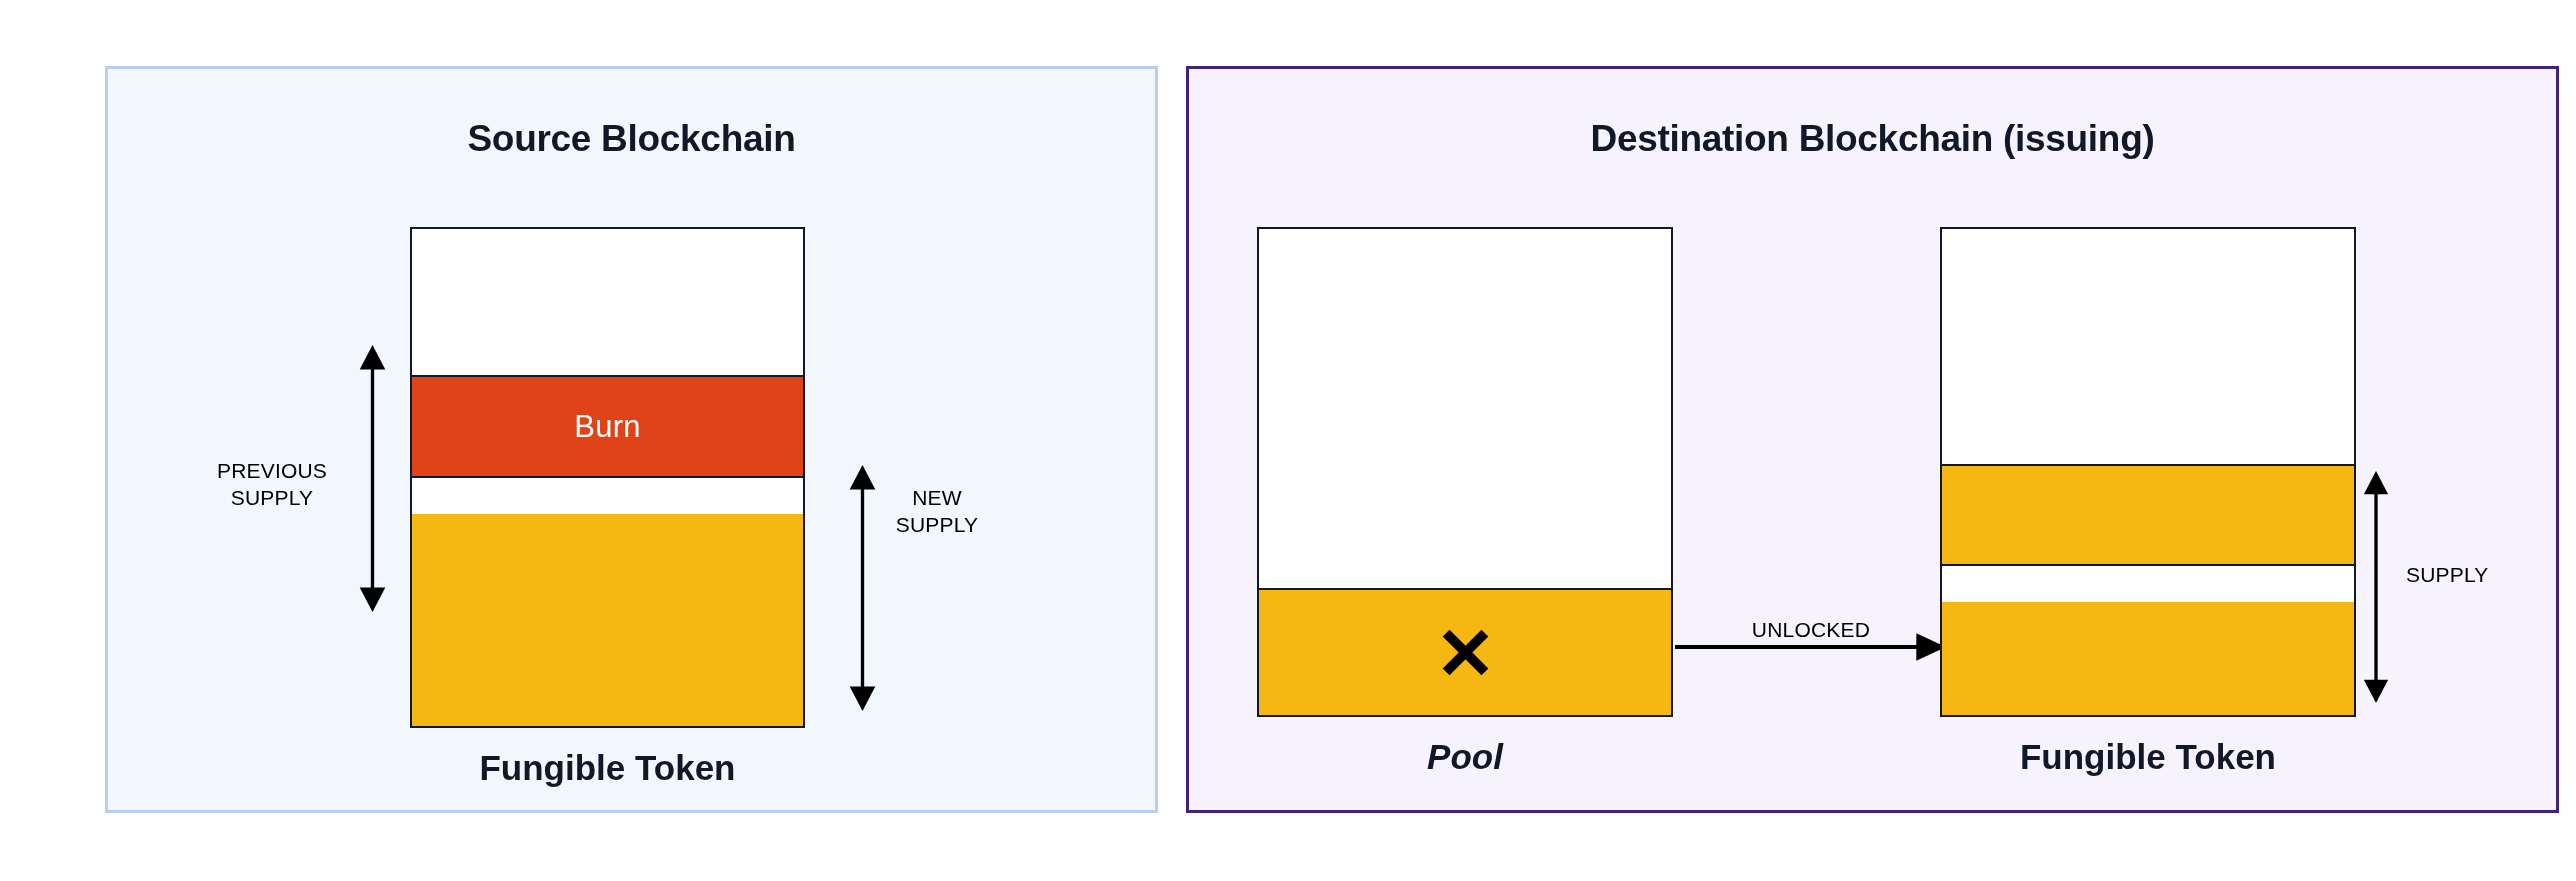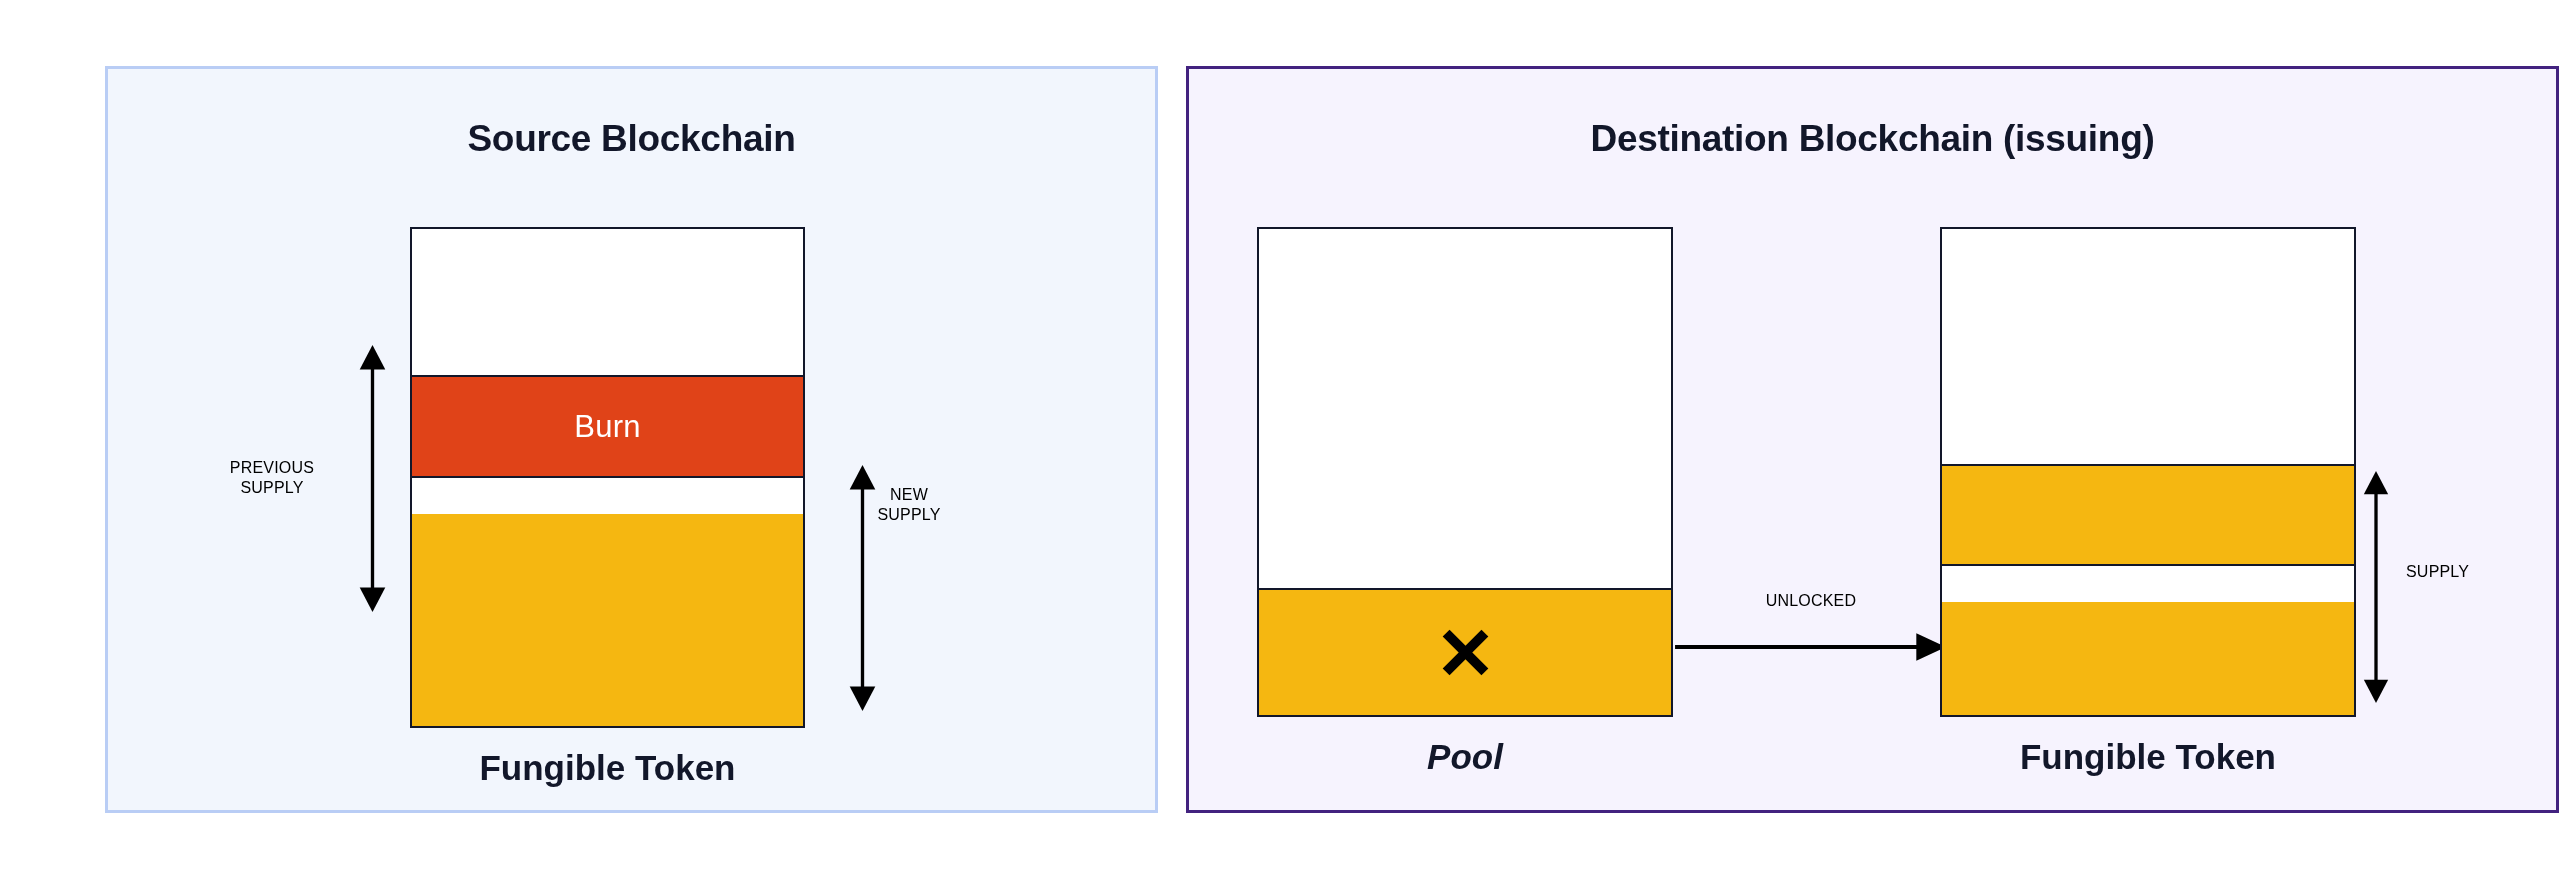--- a/index.html
+++ b/index.html
@@ -136,31 +136,31 @@
   
   .dim-svg {
     position: absolute;
     overflow: visible;
   }
 
   
   .dim-label {
     position: absolute;
     text-align: center;
-    font-size: 16px;
+    font-size: 21px;
     line-height: 1.28;
     color: #000000;
     font-weight: 400;
     letter-spacing: 0.2px;
     white-space: pre-line;
   }
   .lbl-prev-supply { left: 139px; top: 458px;  width: 172px; }
-  .lbl-new-supply  { left: 784px; top: 485px; width: 156px; }
+  .lbl-new-supply  { left: 812px; top: 485px; width: 156px; }
   .lbl-supply      { left: 2359px; top: 562px; width: 184px; text-align: left;}
-  .lbl-unlocked    { left: 1647px; top: 591px; width: 234px; }
+  .lbl-unlocked    { left: 1647px; top: 617px; width: 234px; }
 </style>
 </head>
 <body>
 
 <div class="stage">
 
   <div class="panel panel-source">
     <div class="panel-title">Source Blockchain</div>
   </div>
 

